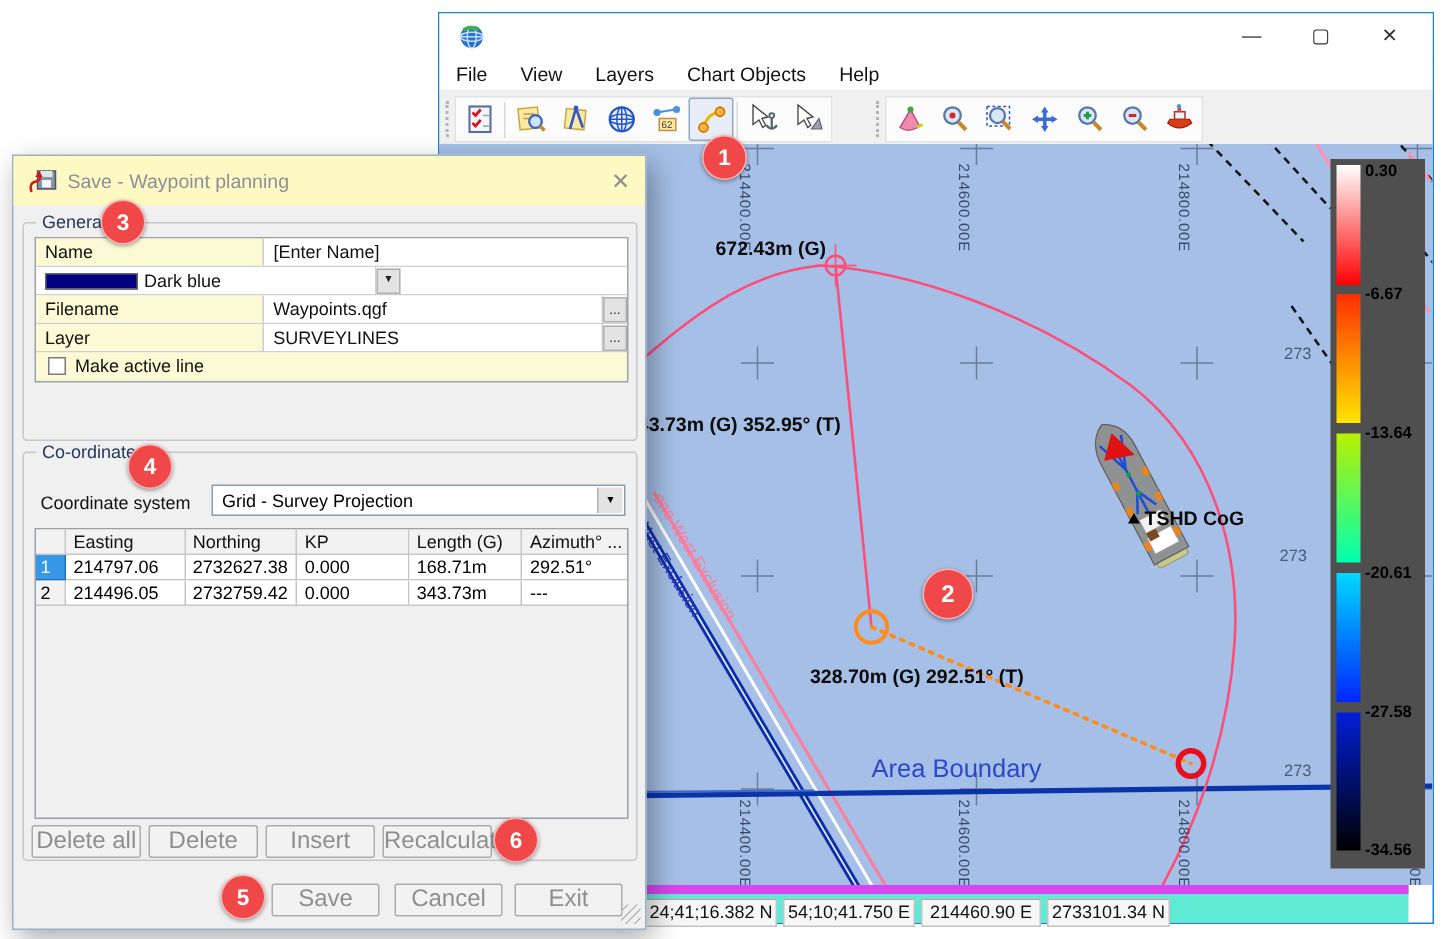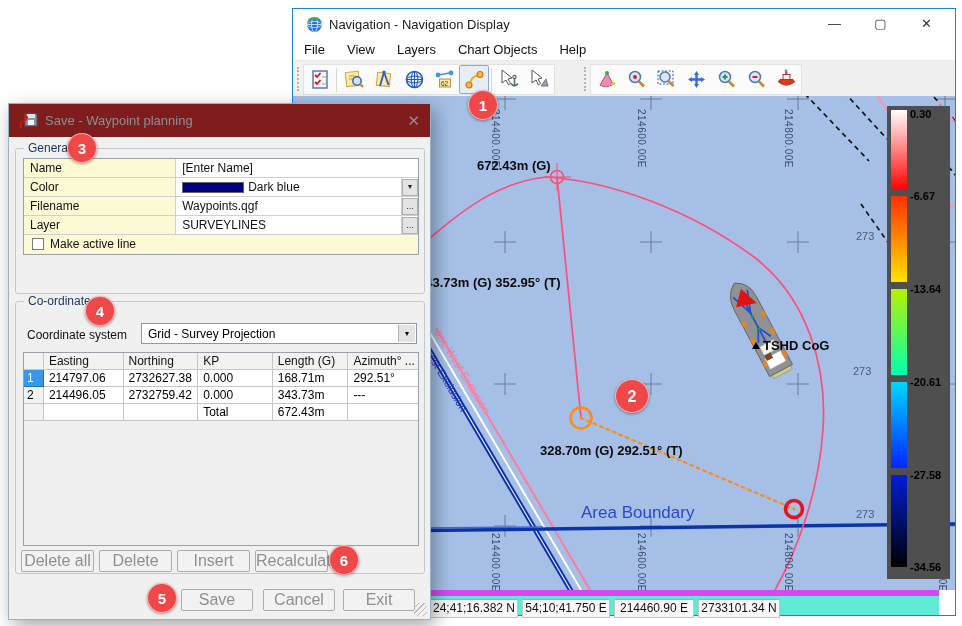--- a/index.html
+++ b/index.html
@@ -34,21 +34,21 @@
   #colorbar { position:absolute; left:594px; top:10px; width:63px; height:473px; background:#4f4f4f; z-index:4; }
   .seg { position:absolute; left:4px; width:16px; }
   .cbl { position:absolute; left:23px; width:38px; font-size:11px; color:#000; font-weight:bold; }
 
   
   #statusbar { left:277px; top:590px; width:662px; height:25px; background:#5eead4; border-top:6px solid #d946ef; }
   .scell { position:absolute; top:3px; height:19px; background:#f7f7f7; border:1px solid #c3c3c3; border-top-color:#a8a8a8; font-size:12px; text-align:center; line-height:17px; color:#111; }
 
   
   #dialog { left:8px; top:103px; width:423px; height:517px; background:#f0f0f0; border:1px solid #9ab0c4; box-shadow:4px 6px 18px rgba(0,0,0,0.35); z-index:20; }
-  #dlg-title { position:absolute; left:0; top:0; width:100%; height:33px; background:#7f1d1d; }
+  #dlg-title { position:absolute; left:0; top:0; width:100%; height:33px; background:#fef9c3; }
   #dlg-title .ttl { position:absolute; left:36px; top:9px; font-size:13px; color:#8a8f98; }
   #dlg-close { position:absolute; right:10px; top:8px; font-size:15px; color:#8e8e8e; }
   .groupbox { position:absolute; left:6px; width:410px; border:1px solid #c3c8cc; border-radius:3px; }
   .legend { position:absolute; left:8px; top:-8px; background:#f0f0f0; padding:0 4px; font-size:12px; color:#23375c; }
   .gtable { position:absolute; border:1px solid #9aa0a8; background:#fff; }
   .grow { display:flex; height:19px; border-bottom:1px solid #cfcfcf; }
   .grow:last-child { border-bottom:none; }
   .gcell { font-size:12px; padding:2px 4px 0 6px; border-right:1px solid #cfcfcf; overflow:hidden; white-space:nowrap; }
   .lab { width:153px; background:#fbfad4; color:#111; }
   .val { width:227px; background:#fff; color:#111; }
@@ -79,21 +79,20 @@
 
 <div id="nav-window" class="abs">
   <div id="nav-title" class="abs">
     <svg class="abs" style="left:13px;top:7px" width="17" height="17" viewBox="0 0 17 17">
       <circle cx="8.5" cy="8.5" r="7.5" fill="#2a6fd6"></circle>
         <ellipse cx="8.5" cy="8.5" rx="7.5" ry="3" fill="none" stroke="#bfe0ff" stroke-width="1"></ellipse>
         <ellipse cx="8.5" cy="8.5" rx="3" ry="7.5" fill="none" stroke="#bfe0ff" stroke-width="1"></ellipse>
         <path d="M1,8.5 H16" stroke="#bfe0ff" stroke-width="1"></path>
         <path d="M3,4 q5,-3 10,0" stroke="#3fae49" stroke-width="2.4" fill="none"></path>
     </svg>
-    <span class="ttl">Navigation - Navigation Display</span>
     <div class="winbtn" style="right:98px">—</div>
     <div class="winbtn" style="right:52px">▢</div>
     <div class="winbtn" style="right:6px">✕</div>
   </div>
   <div id="nav-menu" class="abs">
     <span>File</span><span>View</span><span>Layers</span><span>Chart Objects</span><span>Help</span>
   </div>
   <div id="nav-toolbar" class="abs">
     <div class="grip" style="left:4px"></div>
     <div class="tbgroup" style="left:10px">
@@ -346,21 +345,20 @@
 
   <div class="groupbox" style="top:44px; height:146px">
     <span class="legend">General</span>
   </div>
   <div class="gtable" style="left:14px; top:54px; width:396px">
     <div class="grow">
       <div class="gcell lab">Name</div>
       <div class="gcell val" style="width:243px; border-right:none">[Enter Name]</div>
     </div>
     <div class="grow">
-      <div class="gcell lab">Color</div>
       <div class="gcell val"><span class="swatch" style="background: rgb(0, 0, 128);"></span><span>Dark blue</span></div>
       <div class="btncol">
           <div class="mini" style="font-size:7px">▼</div>
         </div>
     </div>
     <div class="grow">
       <div class="gcell lab">Filename</div>
       <div class="gcell val">Waypoints.qgf</div>
       <div class="btncol">
           <div class="mini">...</div>
@@ -405,28 +403,20 @@
       <div class="ccell ca yellow">292.51°</div>
     </div>
     <div class="crow">
       <div class="ccell cn yellow">2</div>
       <div class="ccell ce">214496.05</div>
       <div class="ccell cno">2732759.42</div>
       <div class="ccell ck yellow">0.000</div>
       <div class="ccell cl yellow">343.73m</div>
       <div class="ccell ca yellow">---</div>
     </div>
-    <div class="crow">
-      <div class="ccell cn gray"></div>
-      <div class="ccell ce yellow"></div>
-      <div class="ccell cno yellow"></div>
-      <div class="ccell ck yellow">Total</div>
-      <div class="ccell cl yellow">672.43m</div>
-      <div class="ccell ca yellow"></div>
-    </div>
   </div>
 
   <div class="btn" style="left:12px;  top:446px; width:73px">Delete all</div>
   <div class="btn" style="left:90px;  top:446px; width:73px">Delete</div>
   <div class="btn" style="left:168px; top:446px; width:73px">Insert</div>
   <div class="btn" style="left:246px; top:446px; width:73px">Recalculate</div>
 
   <div class="btn" style="left:172px; top:485px; width:72px">Save</div>
   <div class="btn" style="left:254px; top:485px; width:72px">Cancel</div>
   <div class="btn" style="left:334px; top:485px; width:72px">Exit</div>

